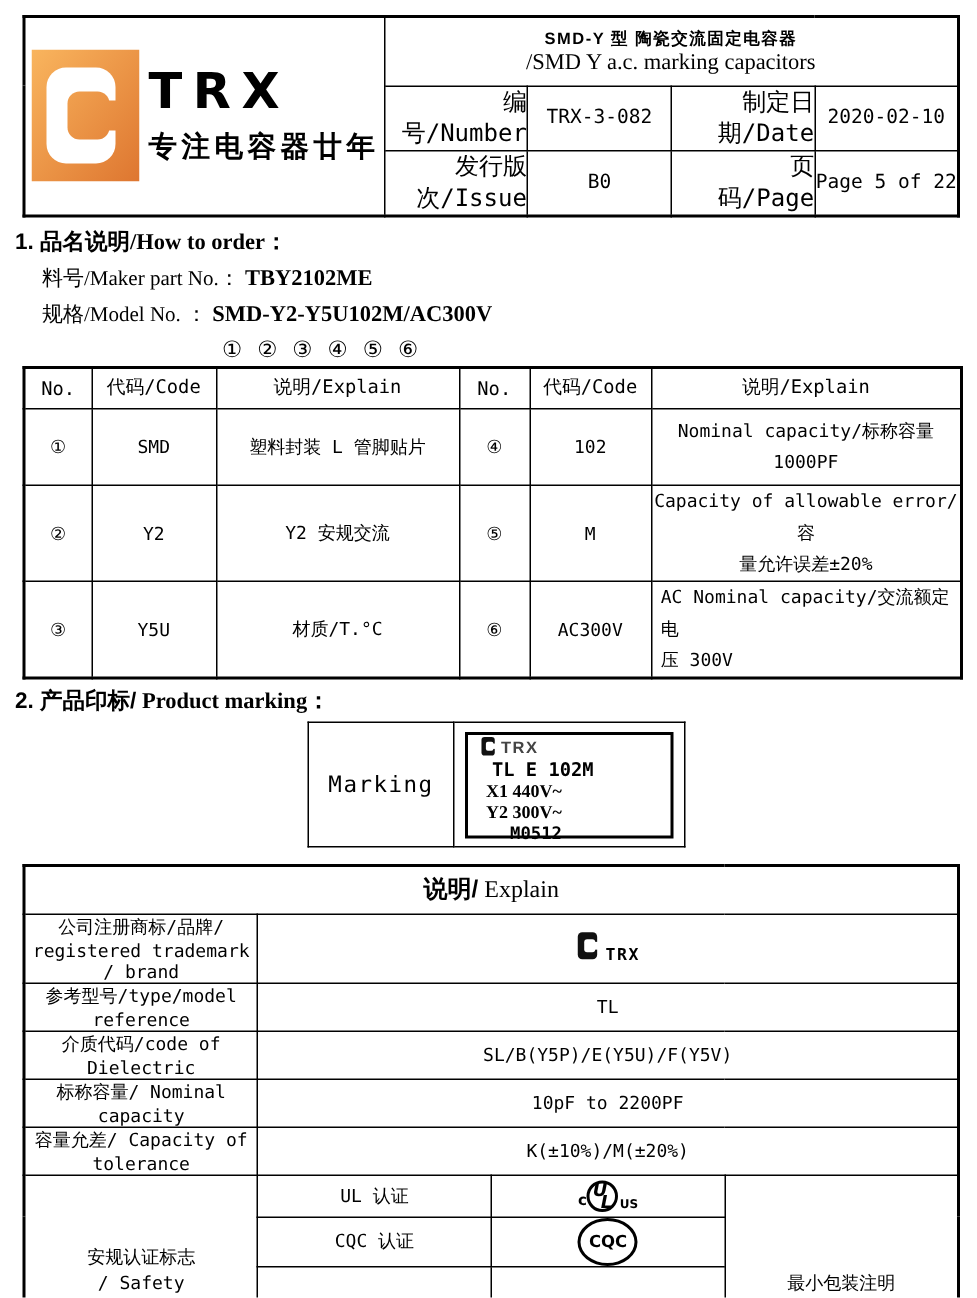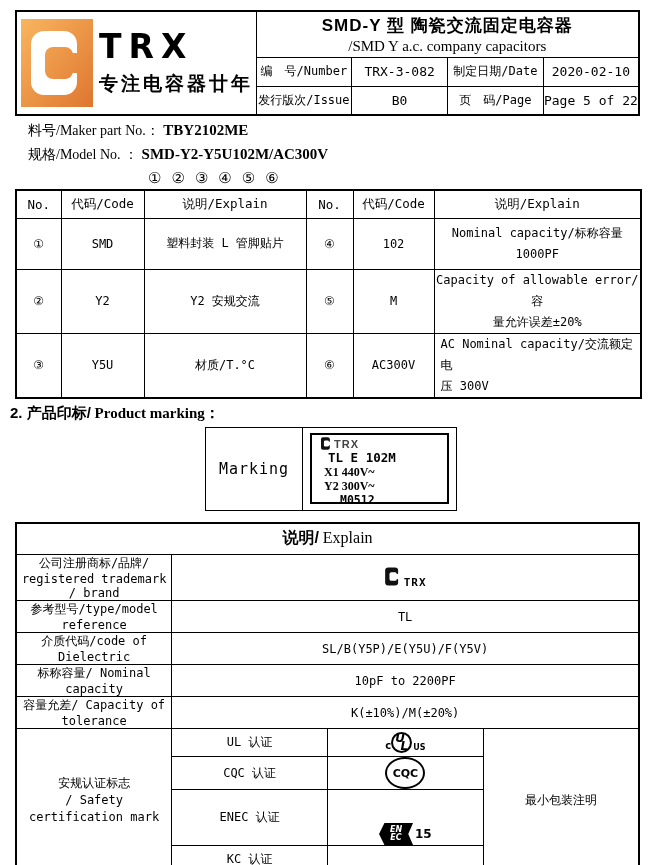--- a/index.html
+++ b/index.html
@@ -16,23 +16,23 @@
 
   
   .hdr { margin:10px 0 0 15px; width:625px; border:2px solid #000; }
   .logo-cell { width:240px; }
   .logo-wrap { display:flex; align-items:stretch; gap:6px; padding:7px 6px 7px 4px; height:102px; }
   .logo-block { width:72px; height:88px; flex:0 0 72px; }
   .logo-right { display:flex; flex-direction:column; justify-content:center; }
   .logo-text { font-family:"DejaVu Sans", sans-serif; font-weight:900; font-size:33px; letter-spacing:7px; line-height:36px; }
   .logo-tagline { font-weight:bold; font-size:19px; letter-spacing:3px; margin-top:6px; white-space:nowrap; }
   .title-cell { height:46px; text-align:center; }
-  .title-cn { font-weight:bold; font-size:17px; letter-spacing:1px; }
+  .title-cn { font-weight:bold; font-size:11px; letter-spacing:1px; }
   .title-en { font-family:"Liberation Serif", serif; font-size:15px; margin-top:1px; }
-  .hdr-label { height:29px; text-align:center; font-size:12px; font-family:"DejaVu Sans Mono", monospace; }
+  .hdr-label { height:29px; text-align:right; font-size:16px; font-family:"DejaVu Sans Mono", monospace; }
   .hdr-value { height:29px; text-align:center; font-size:13px; font-family:"DejaVu Sans Mono", monospace; }
 
   
   .h1 { margin:7px 0 0 10px; font-size:15px; font-weight:bold; }
   .h1 .en { font-family:"Liberation Serif", serif; }
   .line-maker, .line-model { margin:6px 0 0 28px; font-size:14px; font-family:"Liberation Serif", serif; }
   .line-maker .cn, .line-model .cn { font-family:"Liberation Sans", sans-serif; }
   .line-maker b, .line-model b { font-size:15px; }
   .circles { margin:5px 0 0 148px; display:flex; gap:10px; font-size:15px; height:18px; }
 
@@ -122,38 +122,41 @@
             </svg>
           </div>
           <div class="logo-right">
             <div class="logo-text">TRX</div>
             <div class="logo-tagline">专注电容器廿年</div>
           </div>
         </div>
       </td>
       <td class="title-cell" colspan="4">
         <div class="title-cn">SMD-Y 型 陶瓷交流固定电容器</div>
-        <div class="title-en">/SMD Y a.c. company capacitors</div>
+        <div class="title-en">/SMD Y a.c. marking capacitors</div>
       </td>
     </tr>
     <tr>
       <td class="hdr-label" style="width:110px">编　号/Number</td>
       <td class="hdr-value" style="width:90px">TRX-3-082</td>
       <td class="hdr-label" style="width:90px">制定日期/Date</td>
       <td class="hdr-value" style="width:95px">2020-02-10</td>
     </tr>
     <tr>
       <td class="hdr-label">发行版次/Issue</td>
       <td class="hdr-value">B0</td>
       <td class="hdr-label">页　码/Page</td>
       <td class="hdr-value">Page 5 of 22</td>
     </tr>
   </tbody>
     </table>
 
+  <div class="h1">
+    <span class="cn">1. 品名说明</span><span class="en">/How to order：</span>
+  </div>
 
   <div class="line-maker">
     <span class="cn">料号</span><span>/Maker part No.：</span>
     <b>TBY2102ME</b>
   </div>
 
   <div class="line-model">
     <span class="cn">规格</span><span>/Model No. ：</span>
     <b>SMD-Y2-Y5U102M/AC300V</b>
   </div>

